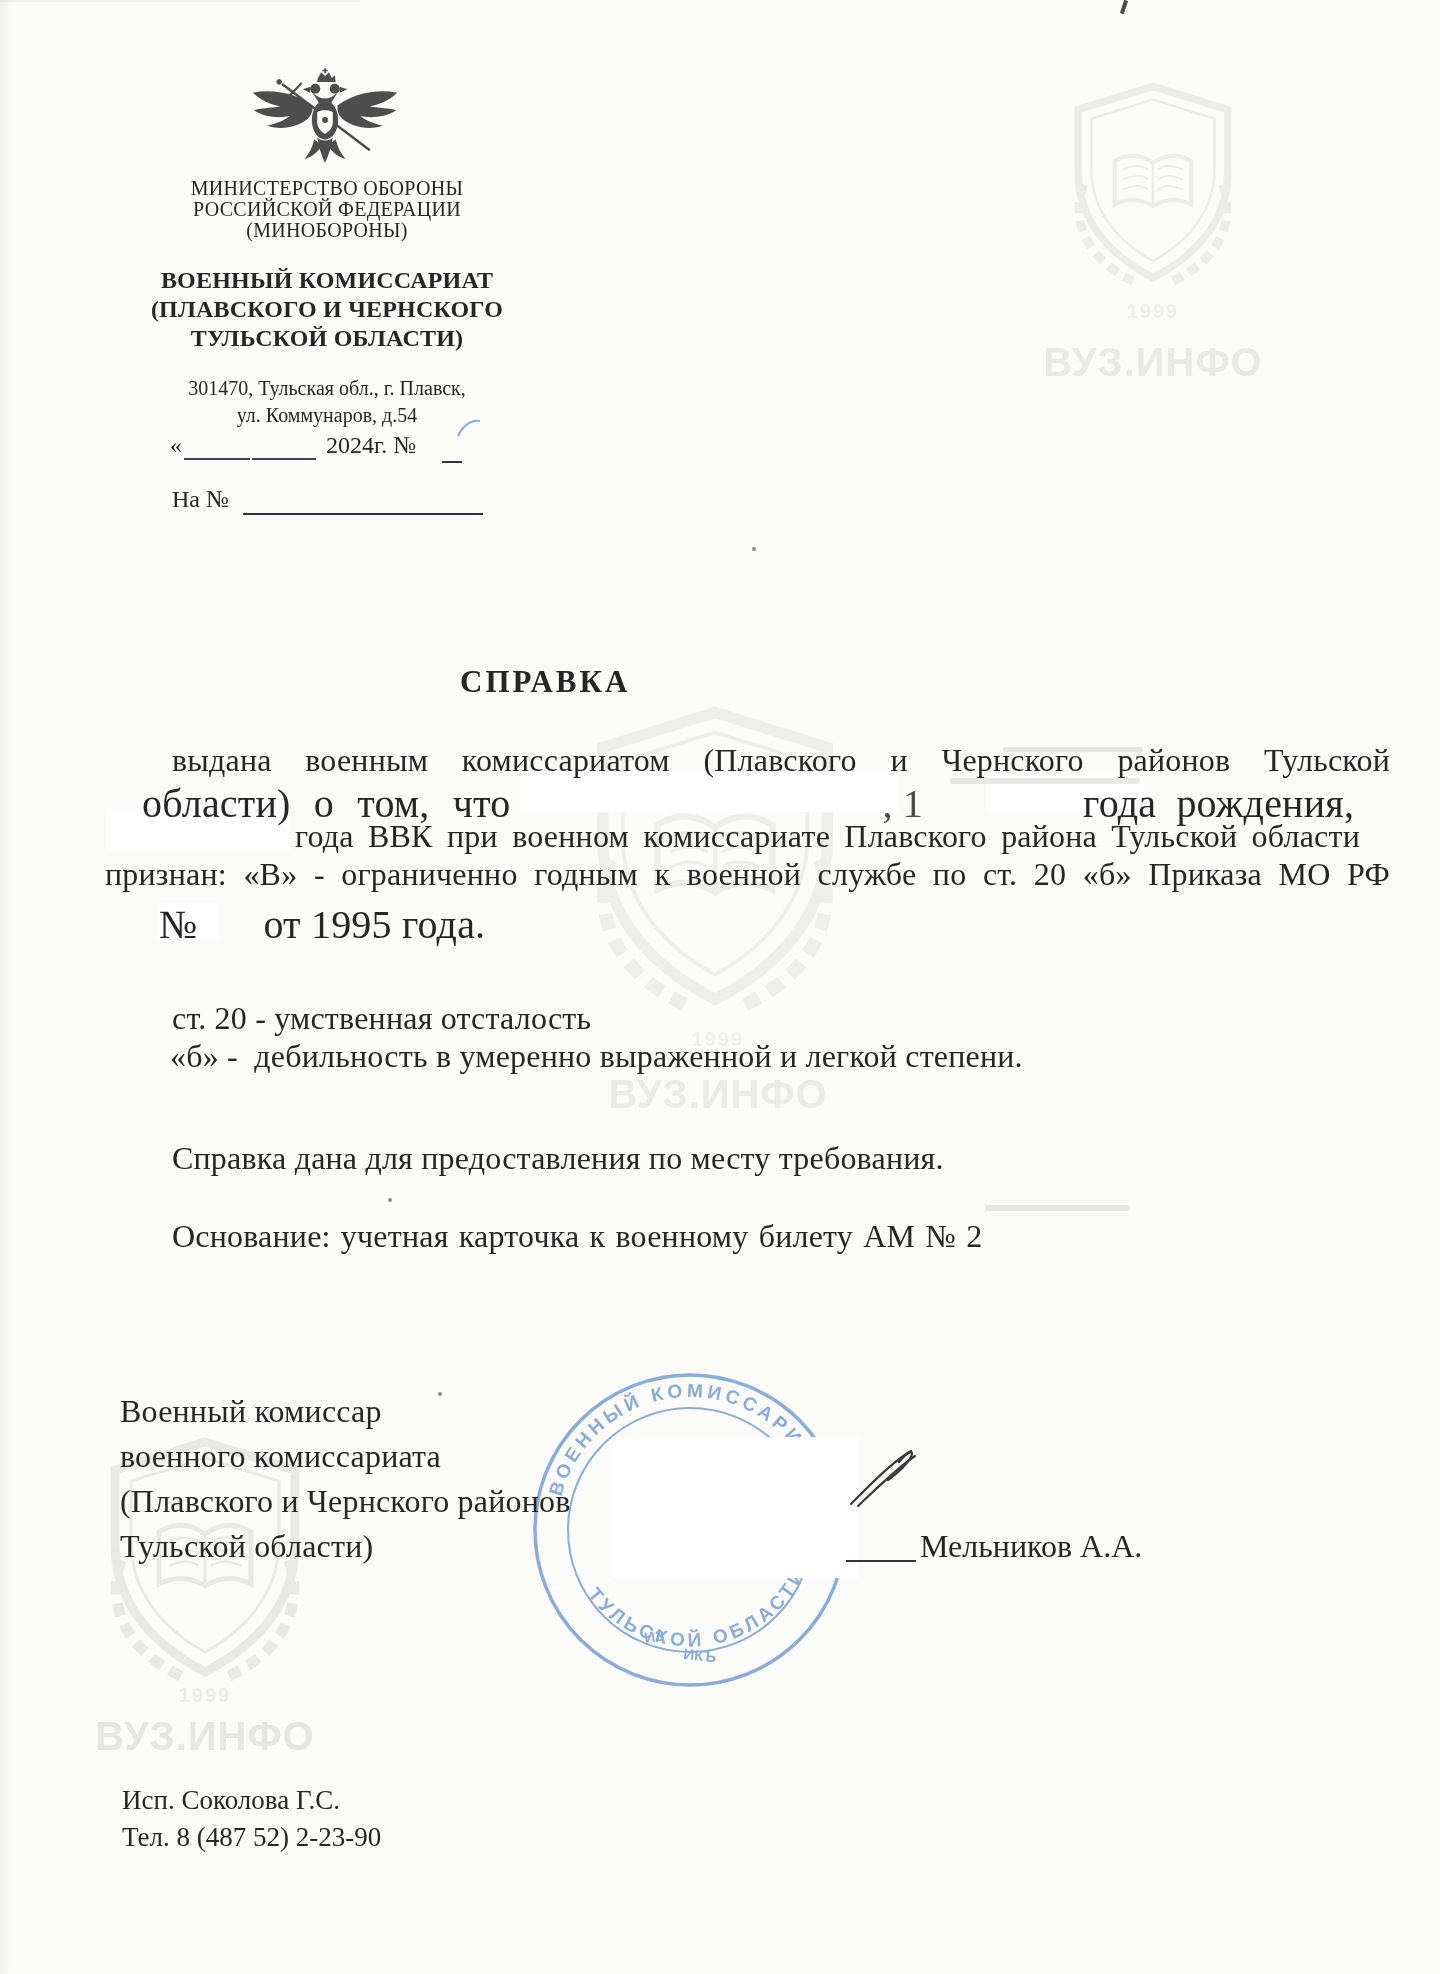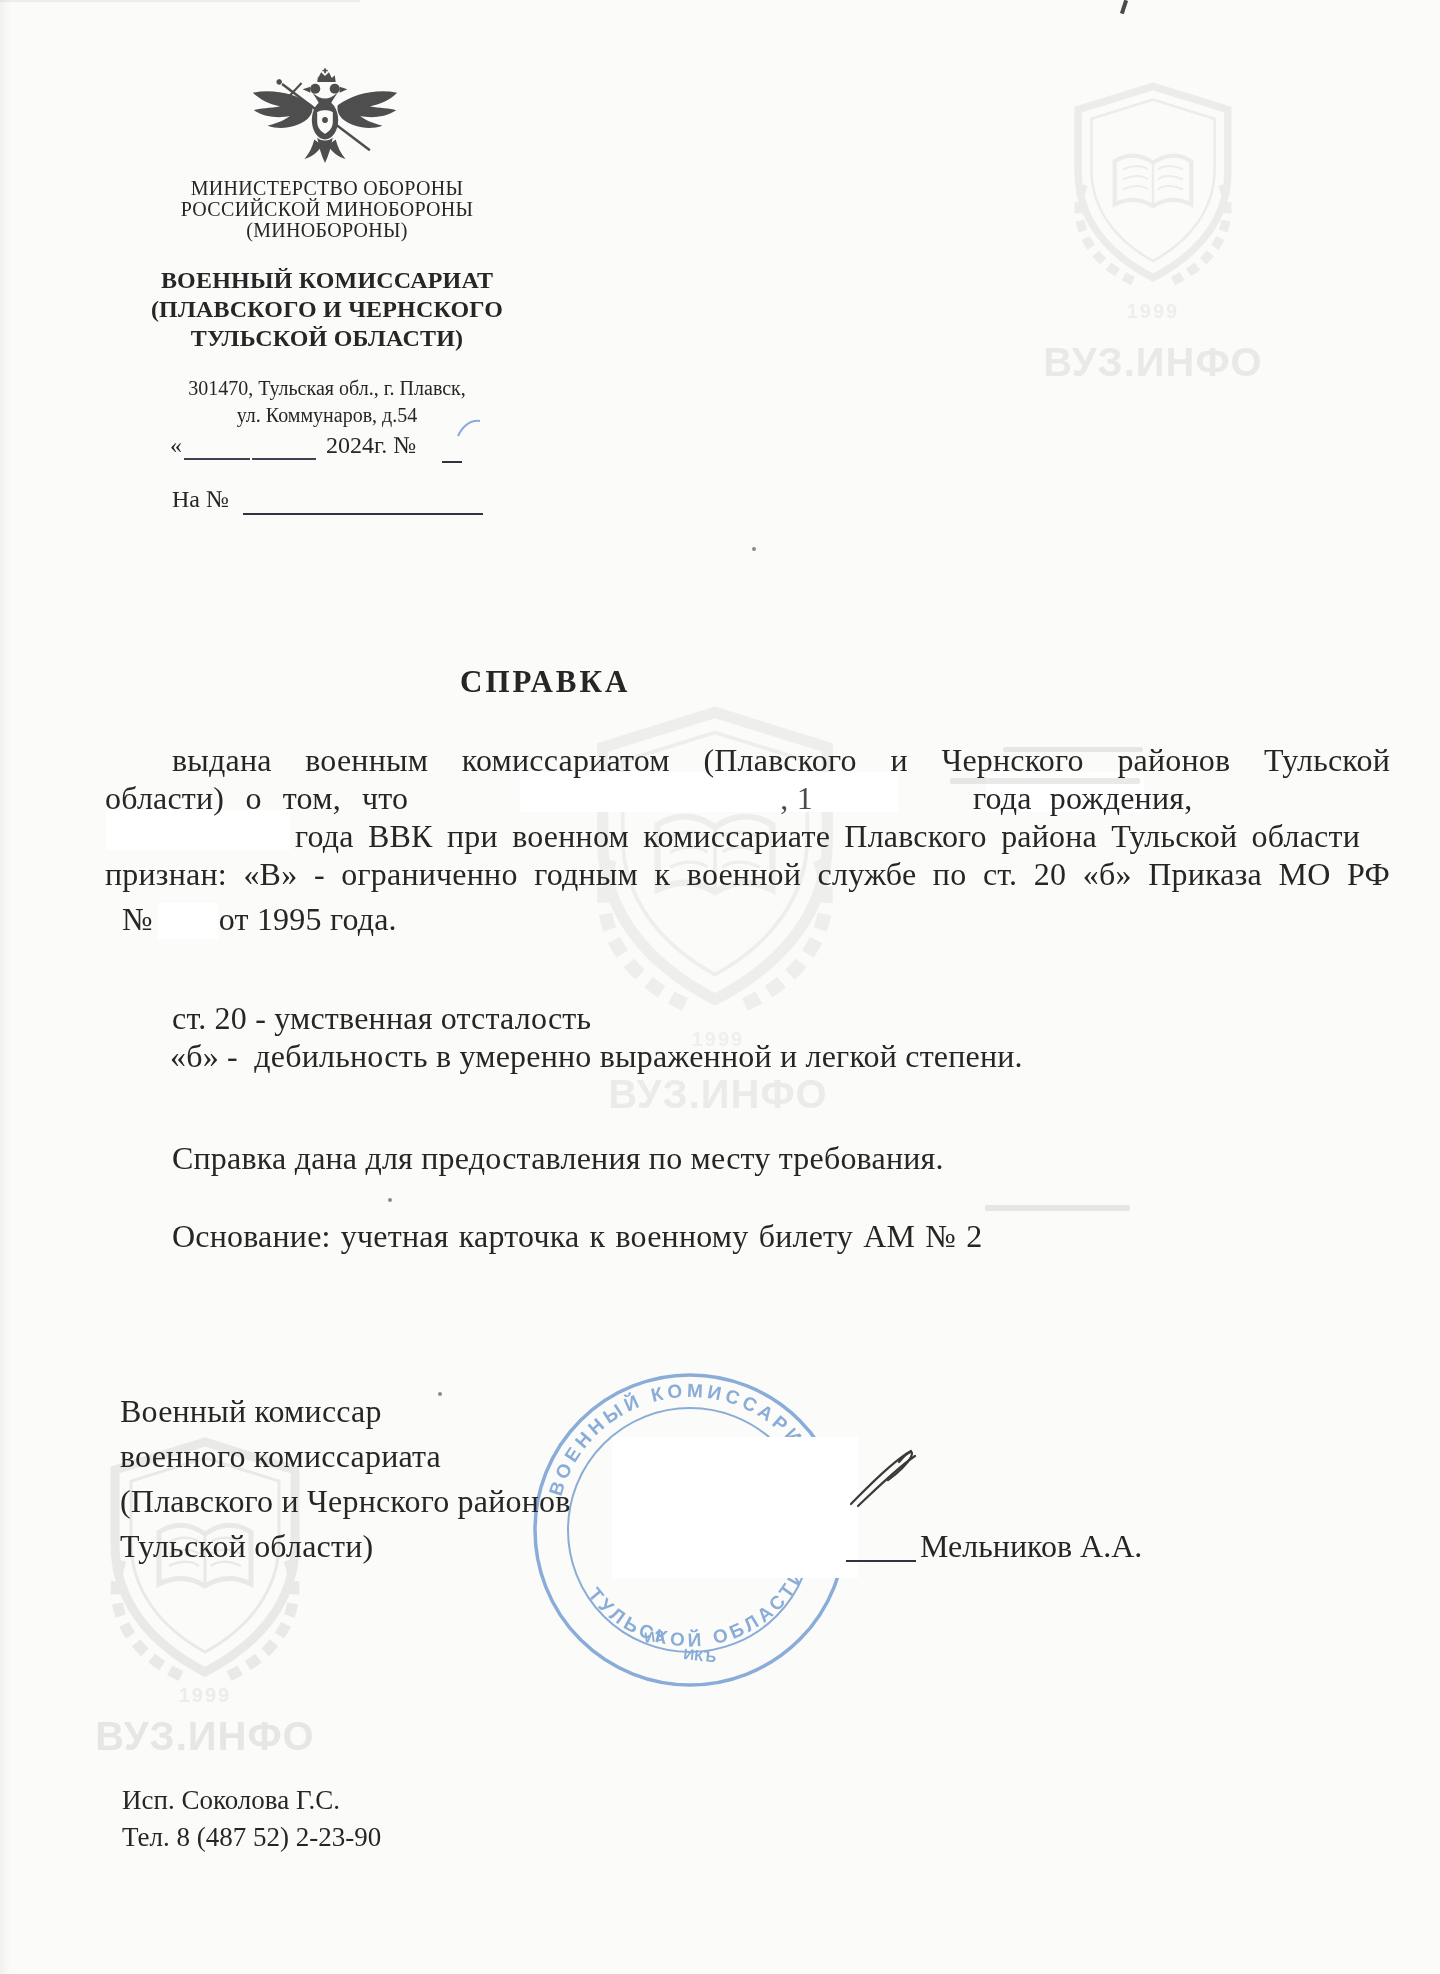--- a/index.html
+++ b/index.html
@@ -19,21 +19,21 @@
   .commissariat{top:266px;font-size:24px;line-height:29px;font-weight:bold;letter-spacing:.2px;}
   .address{top:375px;font-size:20px;line-height:27px;}
   .dateline{font-size:24px;}
   .uline{position:absolute;border-bottom:2px solid #3d4350;height:0;}
   .uline2{position:absolute;border-bottom:2px solid #30343f;height:0;}
   
   .title{position:absolute;left:460px;top:664px;width:362px;
          font-size:31px;font-weight:bold;letter-spacing:3px;}
   .jline{position:absolute;font-size:32px;text-align:justify;text-align-last:justify;
          white-space:normal;letter-spacing:.2px;}
-  .fline{position:absolute;font-size:32px;display:flex;letter-spacing:.2px;}
+  .fline{position:absolute;font-size:40px;display:flex;letter-spacing:.2px;margin-left:37px;}
   .plain{position:absolute;font-size:32px;letter-spacing:.2px;white-space:pre;}
   .footer{position:absolute;font-size:27px;line-height:37px;}
   .ghost{position:absolute;background:#ffffff;}
   .smudge{position:absolute;background:rgba(158,154,144,.22);border-radius:2px;}
   .speck{position:absolute;background:#8a8a88;border-radius:50%;}
   
   .stamp{position:absolute;left:525px;top:1365px;filter:blur(.5px);opacity:.78;}
   .redact{position:absolute;left:612px;top:1437px;width:246px;height:141px;background:#ffffff;}
   .squiggle{position:absolute;left:845px;top:1446px;}
   .signame{position:absolute;left:920px;top:1528px;font-size:32px;}
@@ -108,21 +108,21 @@
         <line x1="43" y1="29" x2="56" y2="15" stroke-width="2.2"></line>
         <circle cx="33" cy="14" r="2.4" fill="#3c3c3c"></circle>
       </g>
       <path fill="#fbfbf9" d="M80,43 c5,0 8,2 8,2 v10 c0,6 -4,10 -8,12 c-4,-2 -8,-6 -8,-12 v-10 c0,0 3,-2 8,-2z"></path>
       <circle cx="80" cy="53" r="3" fill="#3c3c3c"></circle>
     </svg>
   </div>
 
   <div class="hdr ministry">
     <div>МИНИСТЕРСТВО ОБОРОНЫ</div>
-    <div>РОССИЙСКОЙ МИНОБОРОНЫ</div>
+    <div>РОССИЙСКОЙ ФЕДЕРАЦИИ</div>
     <div>(МИНОБОРОНЫ)</div>
   </div>
   <div class="hdr commissariat">
     <div>ВОЕННЫЙ КОМИССАРИАТ</div>
     <div>(ПЛАВСКОГО И ЧЕРНСКОГО</div>
     <div>ТУЛЬСКОЙ ОБЛАСТИ)</div>
   </div>
   <div class="hdr address">
     <div>301470, Тульская обл., г. Плавск,</div>
     <div>ул. Коммунаров, д.54</div>

